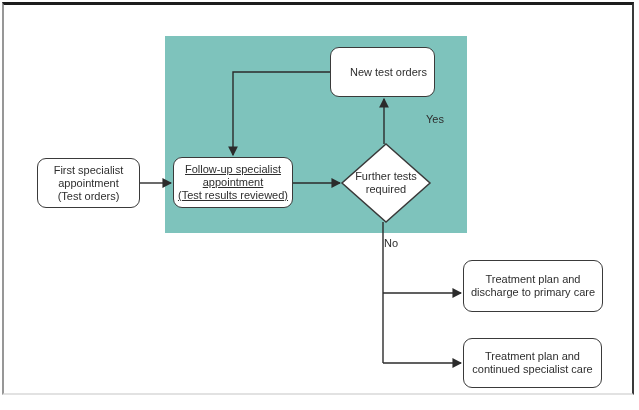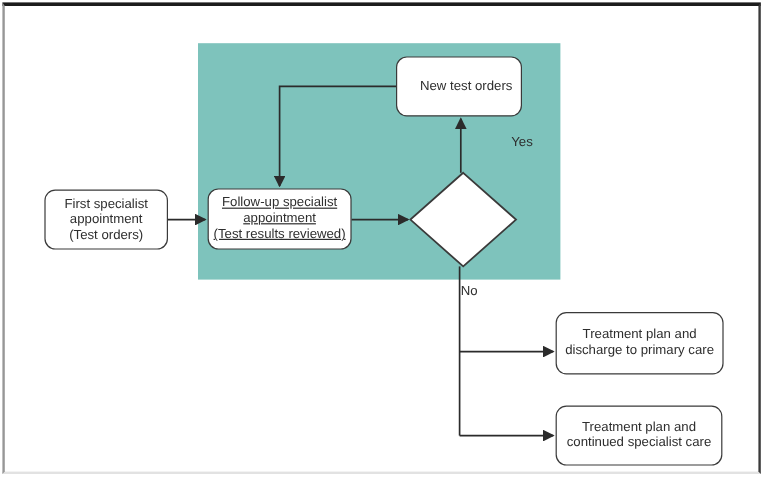--- a/index.html
+++ b/index.html
@@ -108,20 +108,22 @@
   <div class="node" id="node-first">First specialist
 appointment
 (Test orders)</div>
 
   <div class="node" id="node-followup">Follow-up specialist
 appointment
 (Test results reviewed)</div>
 
   <div class="node" id="node-neworders">New test orders</div>
 
+  <div class="diamond-label">Further tests
+required</div>
 
   <div class="node" id="node-discharge">Treatment plan and
 discharge to primary care</div>
 
   <div class="node" id="node-continued">Treatment plan and
 continued specialist care</div>
 
   <div class="edge-label" id="label-yes">Yes</div>
 
   <div class="edge-label" id="label-no">No</div>

